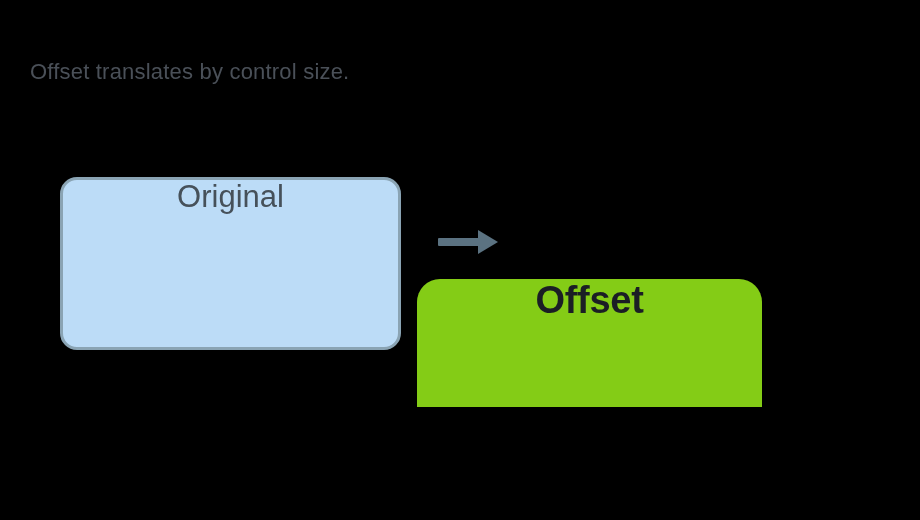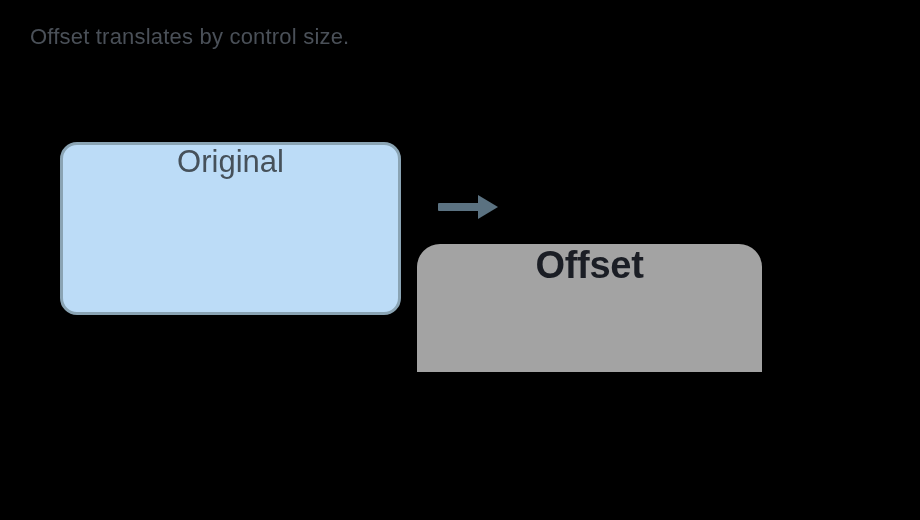--- a/index.html
+++ b/index.html
@@ -9,20 +9,21 @@
   }
   body {
     font-family: "Liberation Sans", sans-serif;
   }
   #stage {
     position: relative;
     width: 920px;
     height: 372px;
     background: #000000;
     overflow: hidden;
+    margin-top: 35px;
   }
   .title {
     position: absolute;
     left: 30px;
     top: 24px;
     font-size: 22px;
     font-weight: 400;
     color: #4a5058;
     letter-spacing: 0.2px;
     white-space: nowrap;
@@ -47,21 +48,21 @@
     font-size: 31px;
     font-weight: 400;
     color: #46515a;
     transform: translateY(-1px);
   }
   .box-offset {
     left: 417px;
     top: 244px;
     width: 345px;
     height: 174px;
-    background: #a3a3a3;
+    background: #84cc16;
     border: none;
     border-radius: 23px;
   }
   .box-offset .box-label {
     font-size: 38px;
     font-weight: bold;
     color: #1b1e25;
     letter-spacing: -0.3px;
   }
   .arrow {

